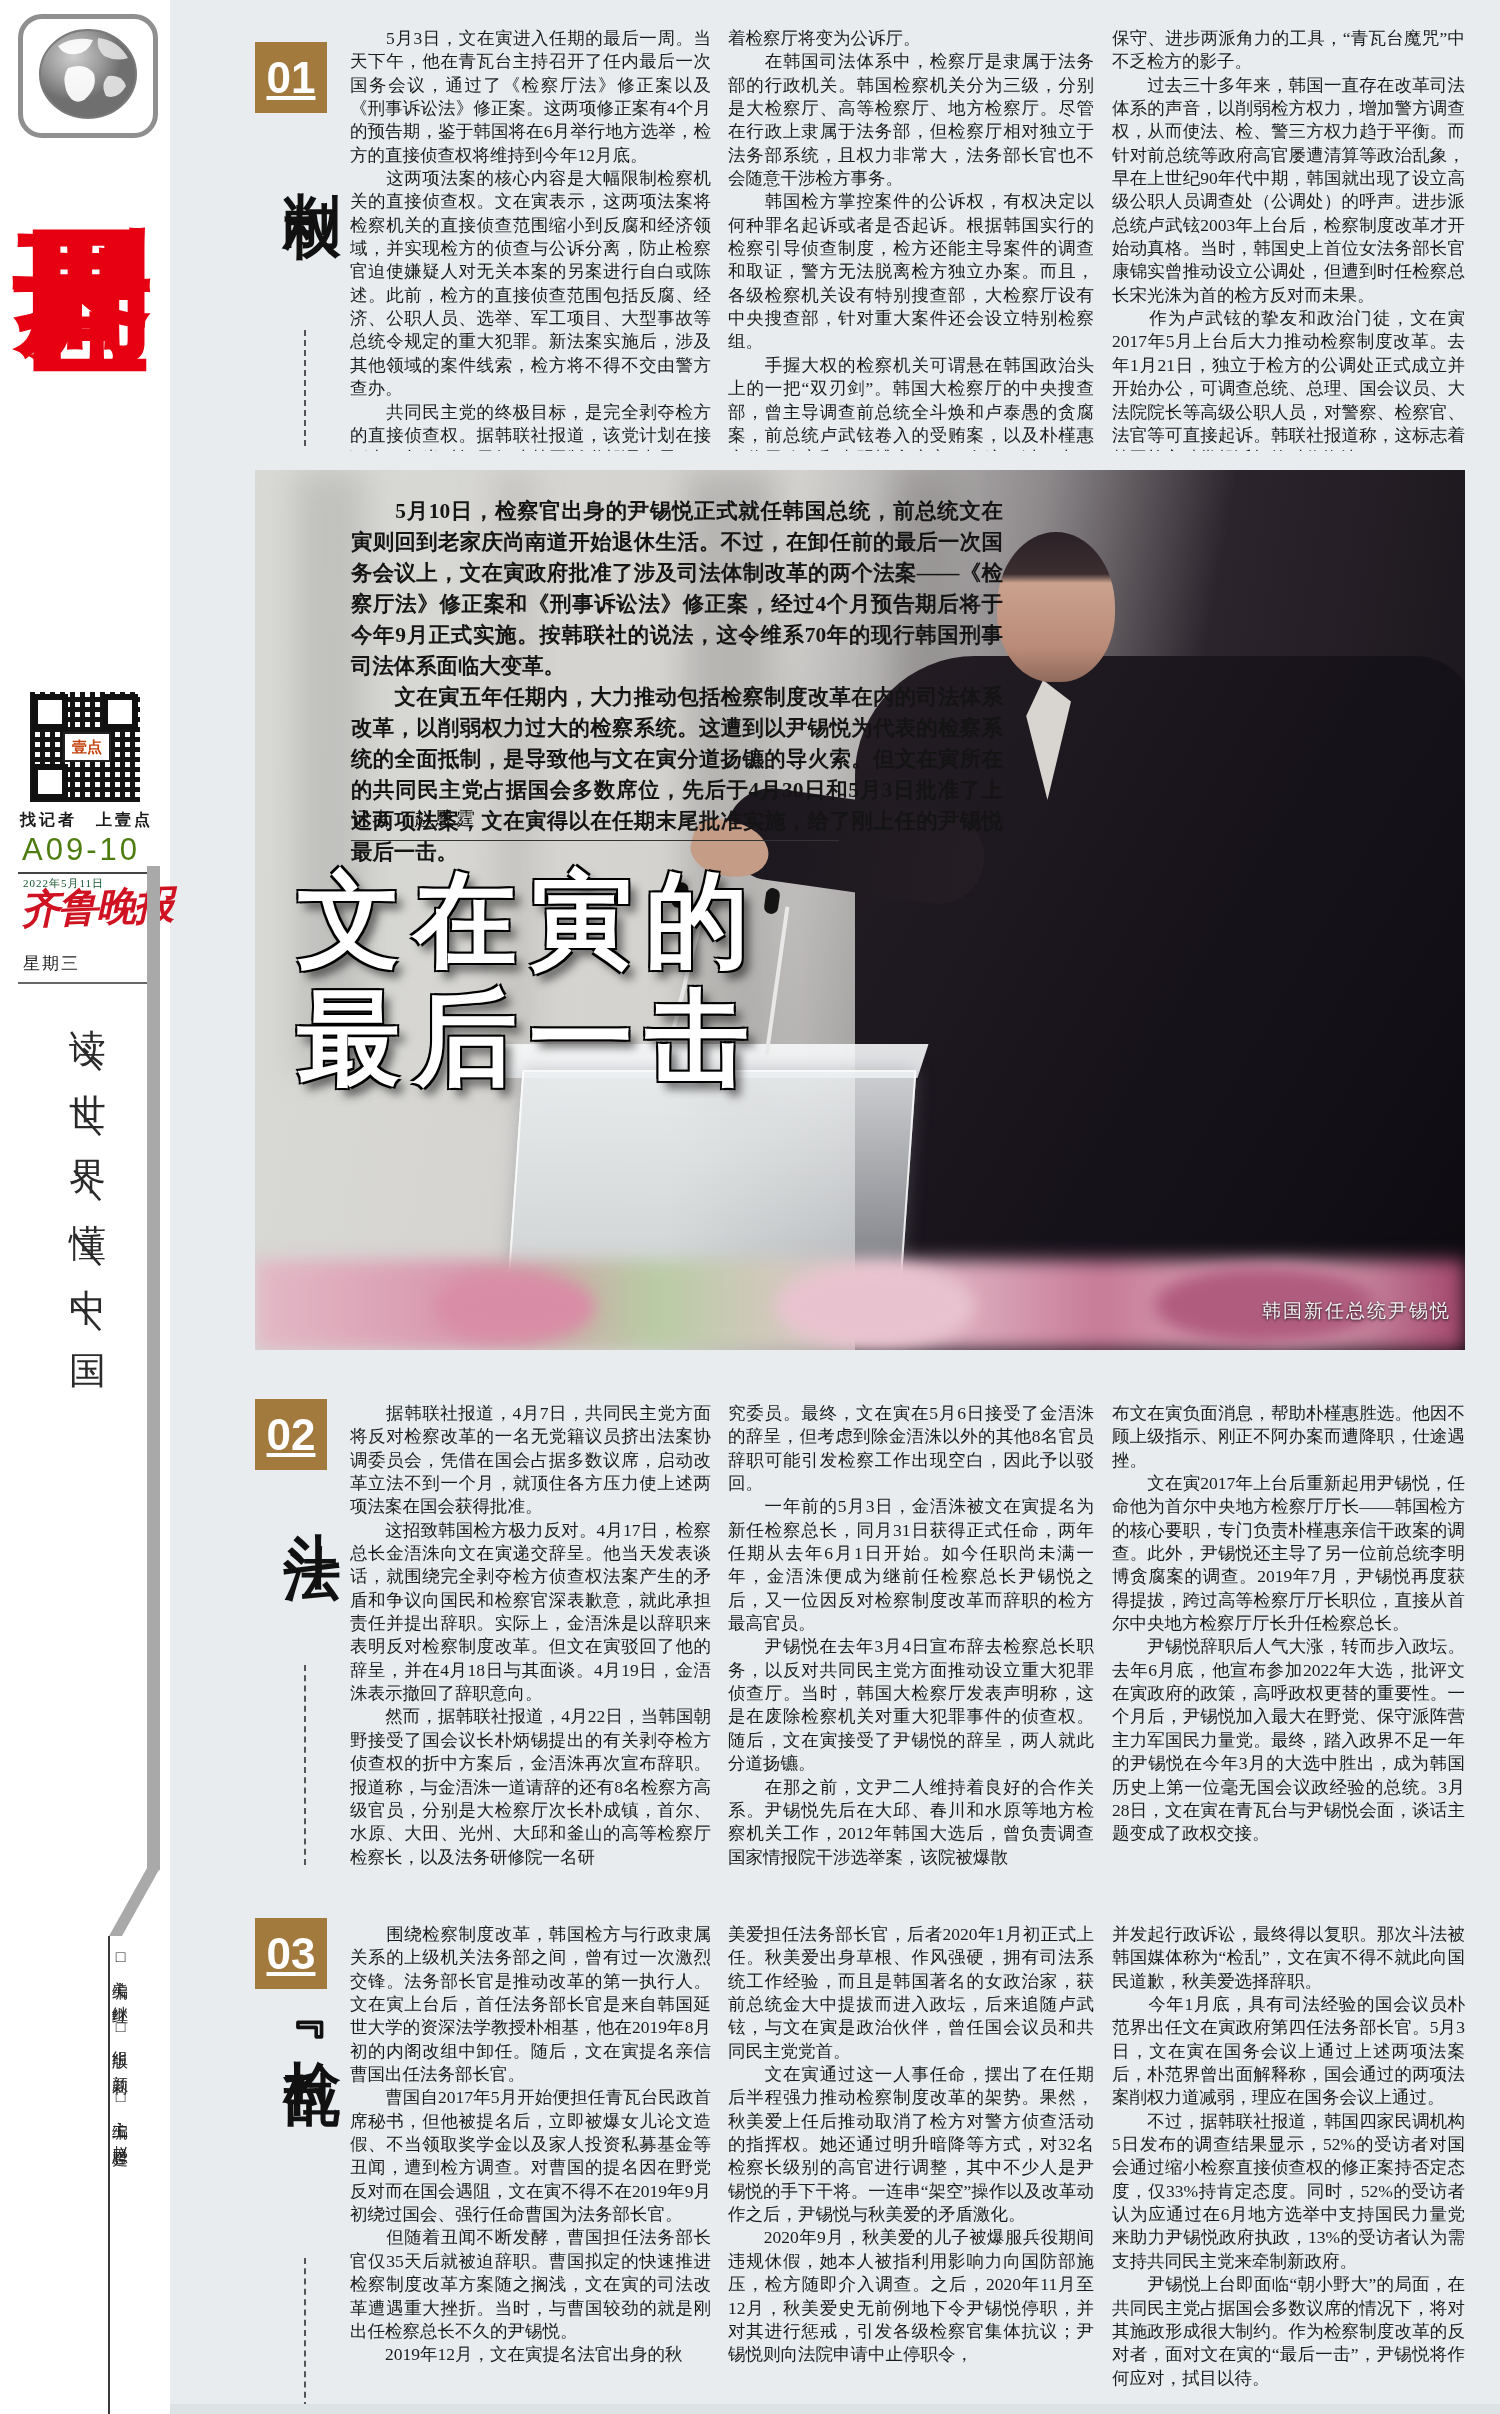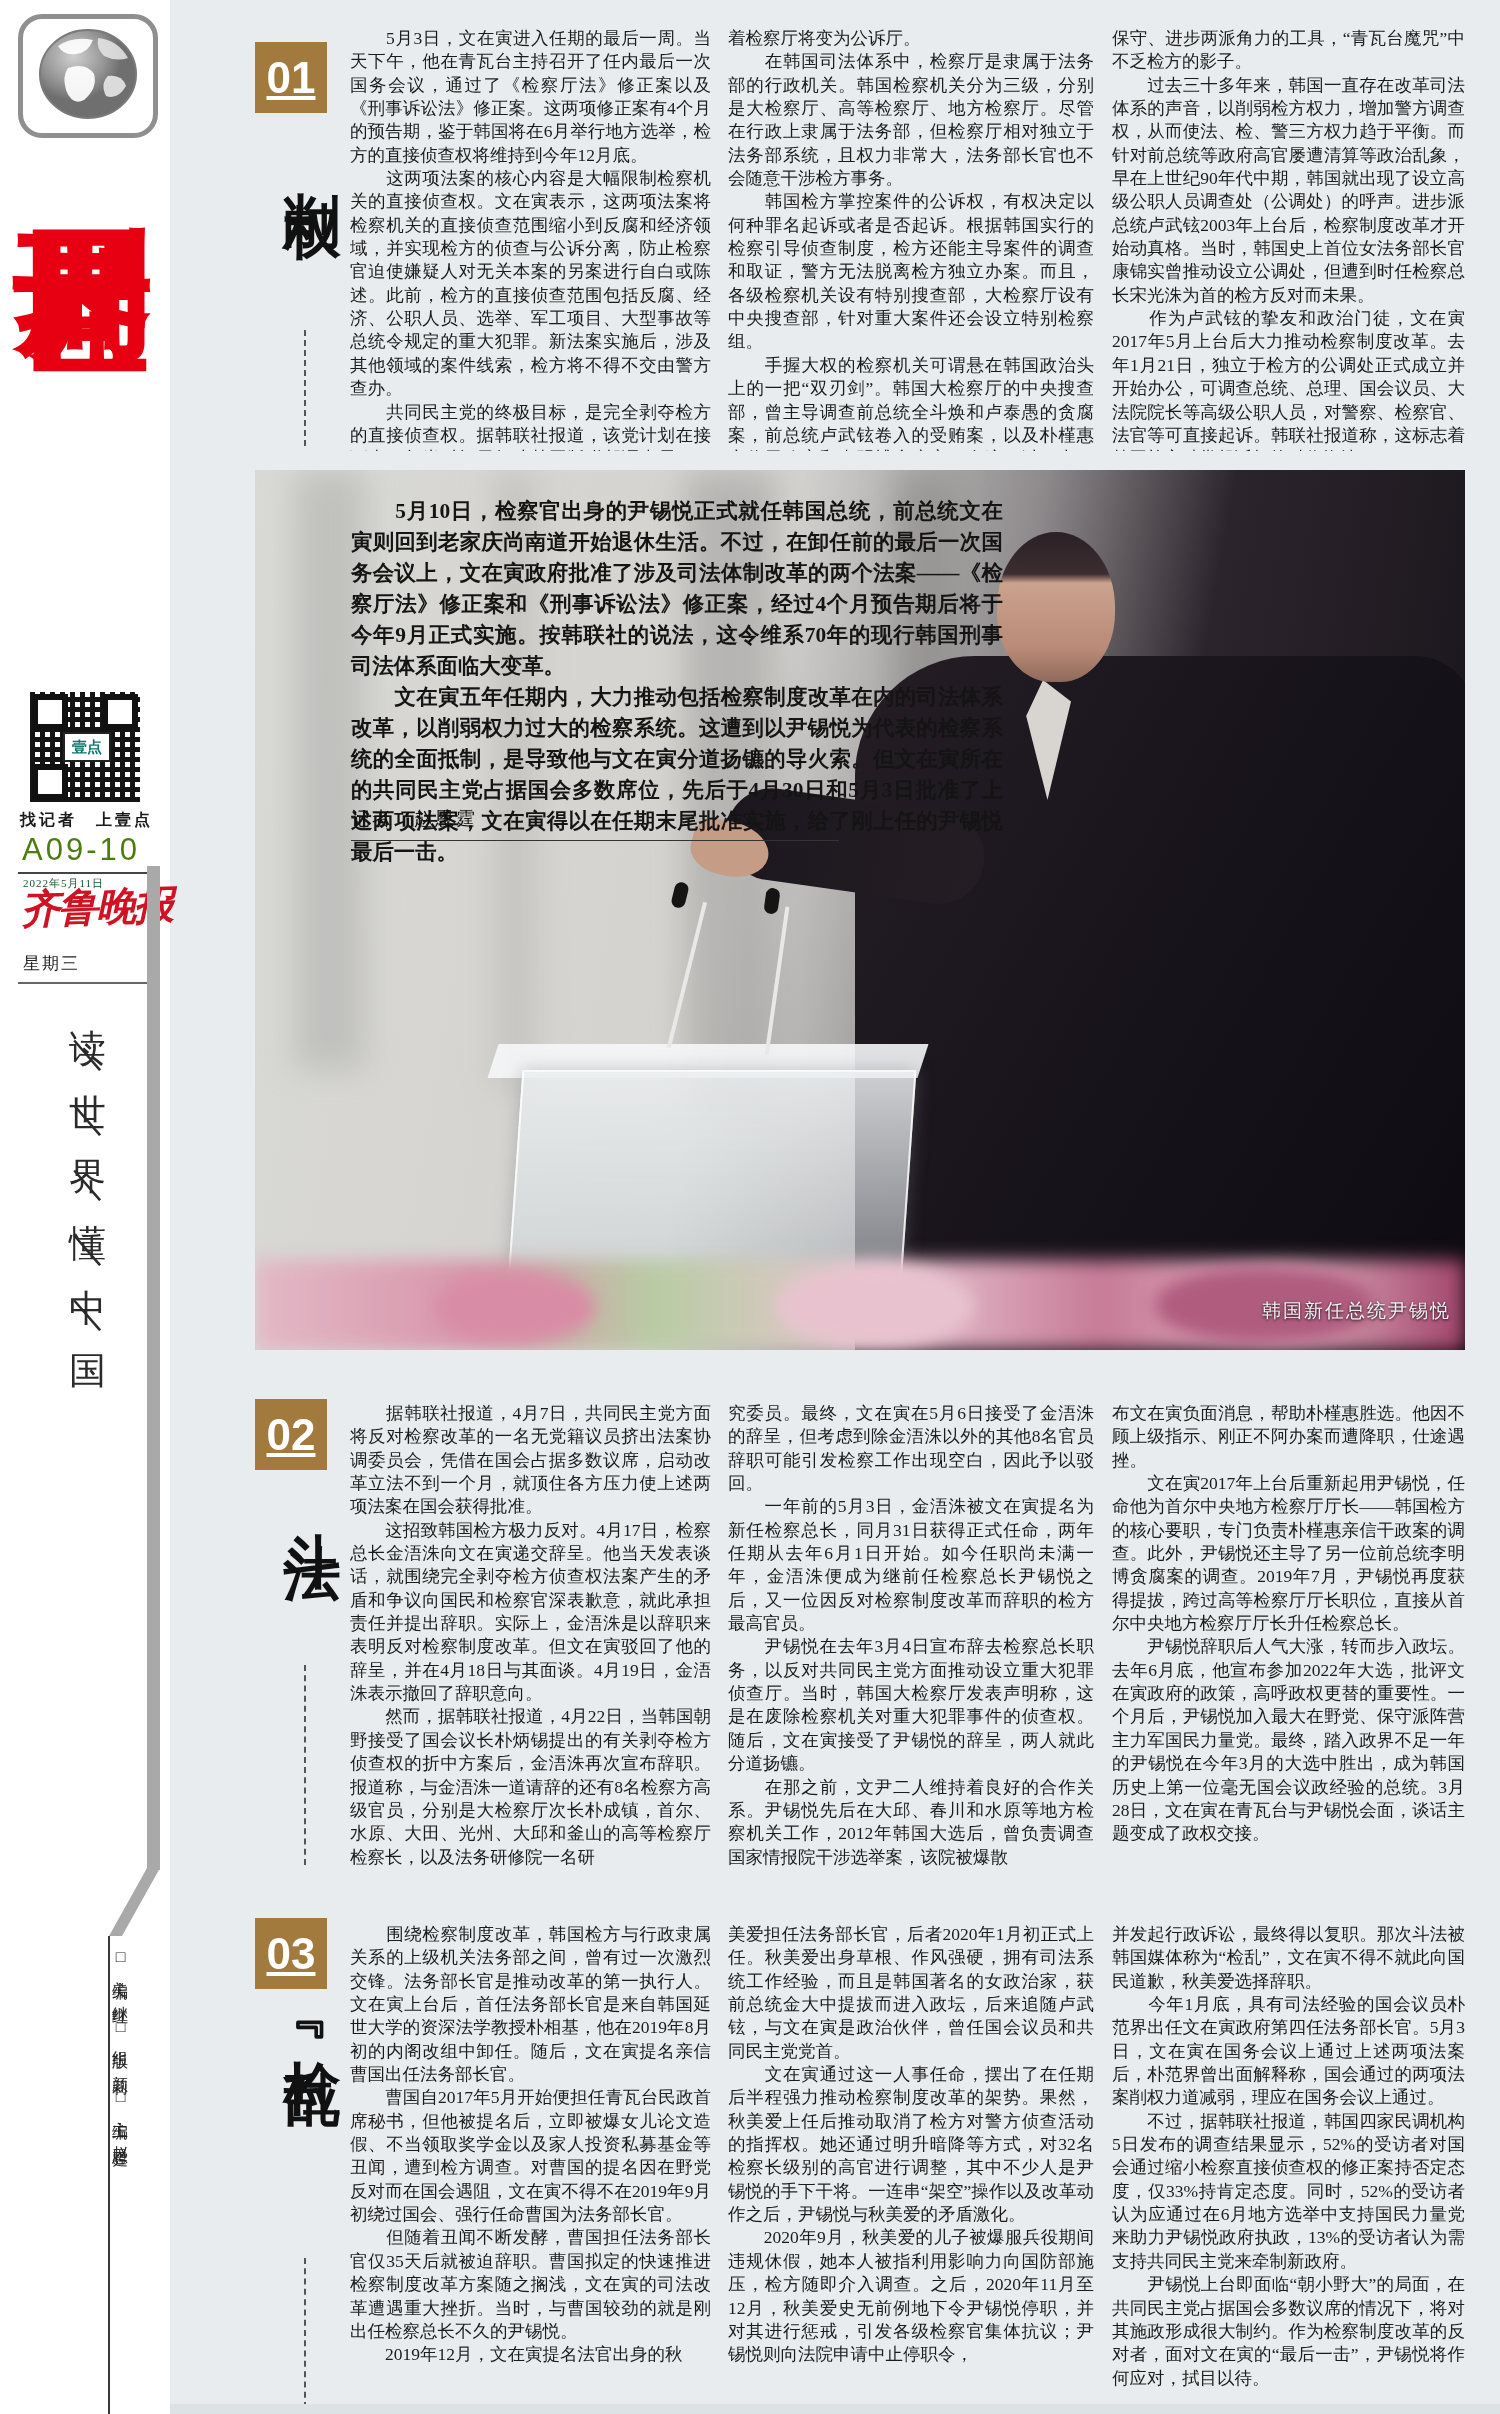--- a/index.html
+++ b/index.html
@@ -10,21 +10,21 @@
   .sidebar{left:0;top:0;width:170px;height:2414px;background:#ffffff;}
   .logo-box{left:18px;top:14px;width:130px;height:114px;border:5px solid #8f8f8f;border-radius:24px;background:#fff;display:flex;align-items:center;justify-content:center;}
   .masthead{left:8px;top:128px;width:154px;height:560px;writing-mode:vertical-rl;text-orientation:upright;
             font-family:"Liberation Sans","DejaVu Sans",sans-serif;font-weight:900;font-size:140px;line-height:154px;letter-spacing:-4px;color:#e60012;}
   .qr{left:30px;top:692px;width:110px;height:110px;background:
       repeating-linear-gradient(0deg,#141414 0 5px,transparent 5px 10px),
       repeating-linear-gradient(90deg,#141414 0 5px,#ffffff 5px 10px);position:absolute;}
   .qr .finder{position:absolute;width:24px;height:24px;border:6px solid #111;background:#fff;}
   .qr .f1{left:2px;top:2px;} .qr .f2{right:2px;top:2px;} .qr .f3{left:2px;bottom:2px;}
   .qr .qlabel{position:absolute;left:33px;top:40px;width:44px;height:26px;background:#fff;border:2px solid #222;
-      font-family:"Liberation Sans",sans-serif;font-size:15px;font-weight:bold;color:#0f766e;display:flex;align-items:center;justify-content:center;}
+      font-family:"Liberation Sans",sans-serif;font-size:15px;font-weight:bold;color:#c2410c;display:flex;align-items:center;justify-content:center;}
   .qr-caption{left:20px;top:810px;width:132px;font-size:16px;font-weight:bold;letter-spacing:3px;white-space:nowrap;}
   .page-num{left:22px;top:832px;width:140px;font-family:"Liberation Sans","DejaVu Sans",sans-serif;font-size:31px;letter-spacing:3px;color:#4d7c0f;}
   .sb-div1{left:18px;top:872px;width:132px;border-top:2px solid #444;}
   .paper-logo{left:20px;top:880px;width:135px;font-size:40px;font-weight:bold;color:#cf1322;
       font-style:italic;letter-spacing:-2px;transform:rotate(-2deg);white-space:nowrap;}
   .date-l1{left:23px;top:876px;font-size:11px;color:#14532d;letter-spacing:1px;}
   .date-l2{left:23px;top:952px;font-size:17px;color:#222;letter-spacing:2px;}
   .sb-div2{left:18px;top:982px;width:132px;border-top:2px solid #666;}
   .slogan{left:62px;top:1000px;height:600px;writing-mode:vertical-rl;text-orientation:mixed;
           font-size:37px;letter-spacing:14px;color:#2a2a2a;font-weight:400;}
@@ -178,20 +178,24 @@
   <div class="mic-tip mt1"></div>
   <div class="mic-tip mt2"></div>
   <div class="flowers"></div>
   <div class="fl-blob fb1"></div>
   <div class="fl-blob fb2"></div>
   <div class="fl-blob fb3"></div>
   <div class="intro">　　5月10日，检察官出身的尹锡悦正式就任韩国总统，前总统文在寅则回到老家庆尚南道开始退休生活。不过，在卸任前的最后一次国务会议上，文在寅政府批准了涉及司法体制改革的两个法案——《检察厅法》修正案和《刑事诉讼法》修正案，经过4个月预告期后将于今年9月正式实施。按韩联社的说法，这令维系70年的现行韩国刑事司法体系面临大变革。
 　　文在寅五年任期内，大力推动包括检察制度改革在内的司法体系改革，以削弱权力过大的检察系统。这遭到以尹锡悦为代表的检察系统的全面抵制，是导致他与文在寅分道扬镳的导火索。但文在寅所在的共同民主党占据国会多数席位，先后于4月30日和5月3日批准了上述两项法案，文在寅得以在任期末尾批准实施，给了刚上任的尹锡悦最后一击。</div>
   <div class="byline">记者　赵恩霆</div>
   <div class="byline-line"></div>
+  <div class="headline">
+    <div>文在寅的</div>
+    <div>最后一击</div>
+  </div>
   <div class="caption">韩国新任总统尹锡悦</div>
 </div>
 
 <div class="abs badge b2">02</div>
 <div class="abs sec-title t2">斗法</div>
 <div class="abs dashline d2"></div>
 <div class="abs coltext s2c1">　　据韩联社报道，4月7日，共同民主党方面将反对检察改革的一名无党籍议员挤出法案协调委员会，凭借在国会占据多数议席，启动改革立法不到一个月，就顶住各方压力使上述两项法案在国会获得批准。
 　　这招致韩国检方极力反对。4月17日，检察总长金浯洙向文在寅递交辞呈。他当天发表谈话，就围绕完全剥夺检方侦查权法案产生的矛盾和争议向国民和检察官深表歉意，就此承担责任并提出辞职。实际上，金浯洙是以辞职来表明反对检察制度改革。但文在寅驳回了他的辞呈，并在4月18日与其面谈。4月19日，金浯洙表示撤回了辞职意向。
 　　然而，据韩联社报道，4月22日，当韩国朝野接受了国会议长朴炳锡提出的有关剥夺检方侦查权的折中方案后，金浯洙再次宣布辞职。报道称，与金浯洙一道请辞的还有8名检察方高级官员，分别是大检察厅次长朴成镇，首尔、水原、大田、光州、大邱和釜山的高等检察厅检察长，以及法务研修院一名研</div>
 <div class="abs coltext s2c2">究委员。最终，文在寅在5月6日接受了金浯洙的辞呈，但考虑到除金浯洙以外的其他8名官员辞职可能引发检察工作出现空白，因此予以驳回。

